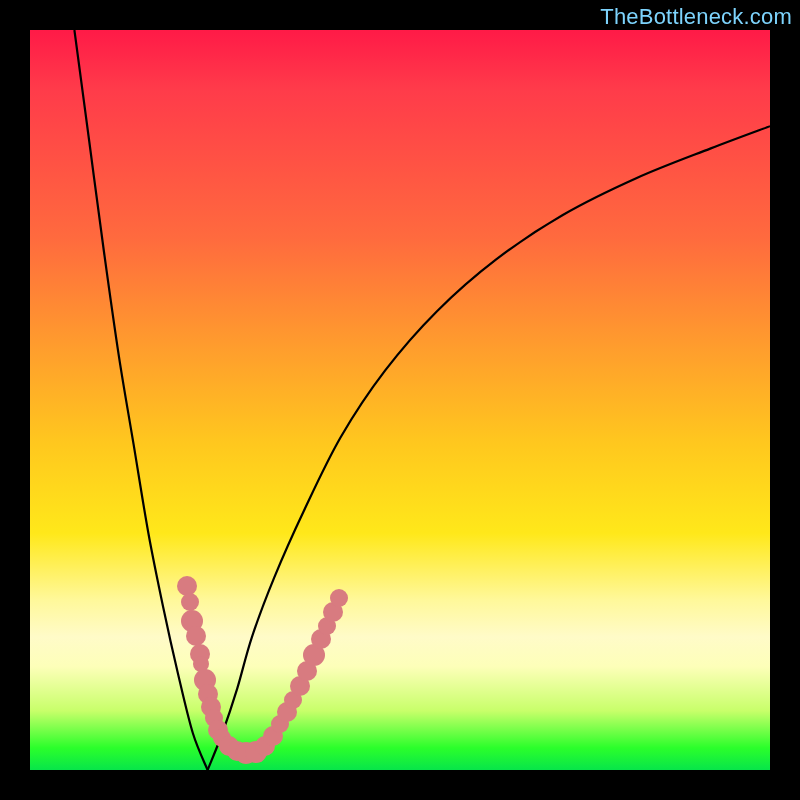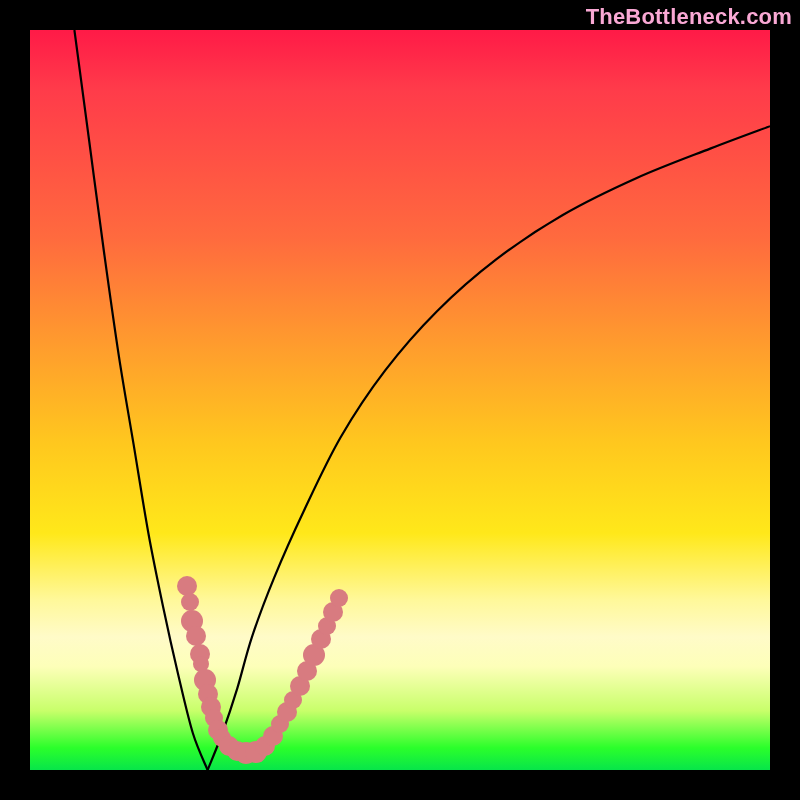--- a/index.html
+++ b/index.html
@@ -41,23 +41,23 @@
       #fdffb9 86%,
       #c8ff6a 92%,
       #2bff2b 97%,
       #07e54a 100%
     );
   }
   .watermark {
     position: absolute;
     top: 4px;
     right: 8px;
-    color: #f9a8d4;
+    color: #7dd3fc;
     font-size: 22px;
-    font-weight: 700;
+    font-weight: 400;
     letter-spacing: 0.2px;
     user-select: none;
   }
   svg.lines {
     position: absolute;
     inset: 0;
   }
   .curve {
     fill: none;
     stroke: #000;

